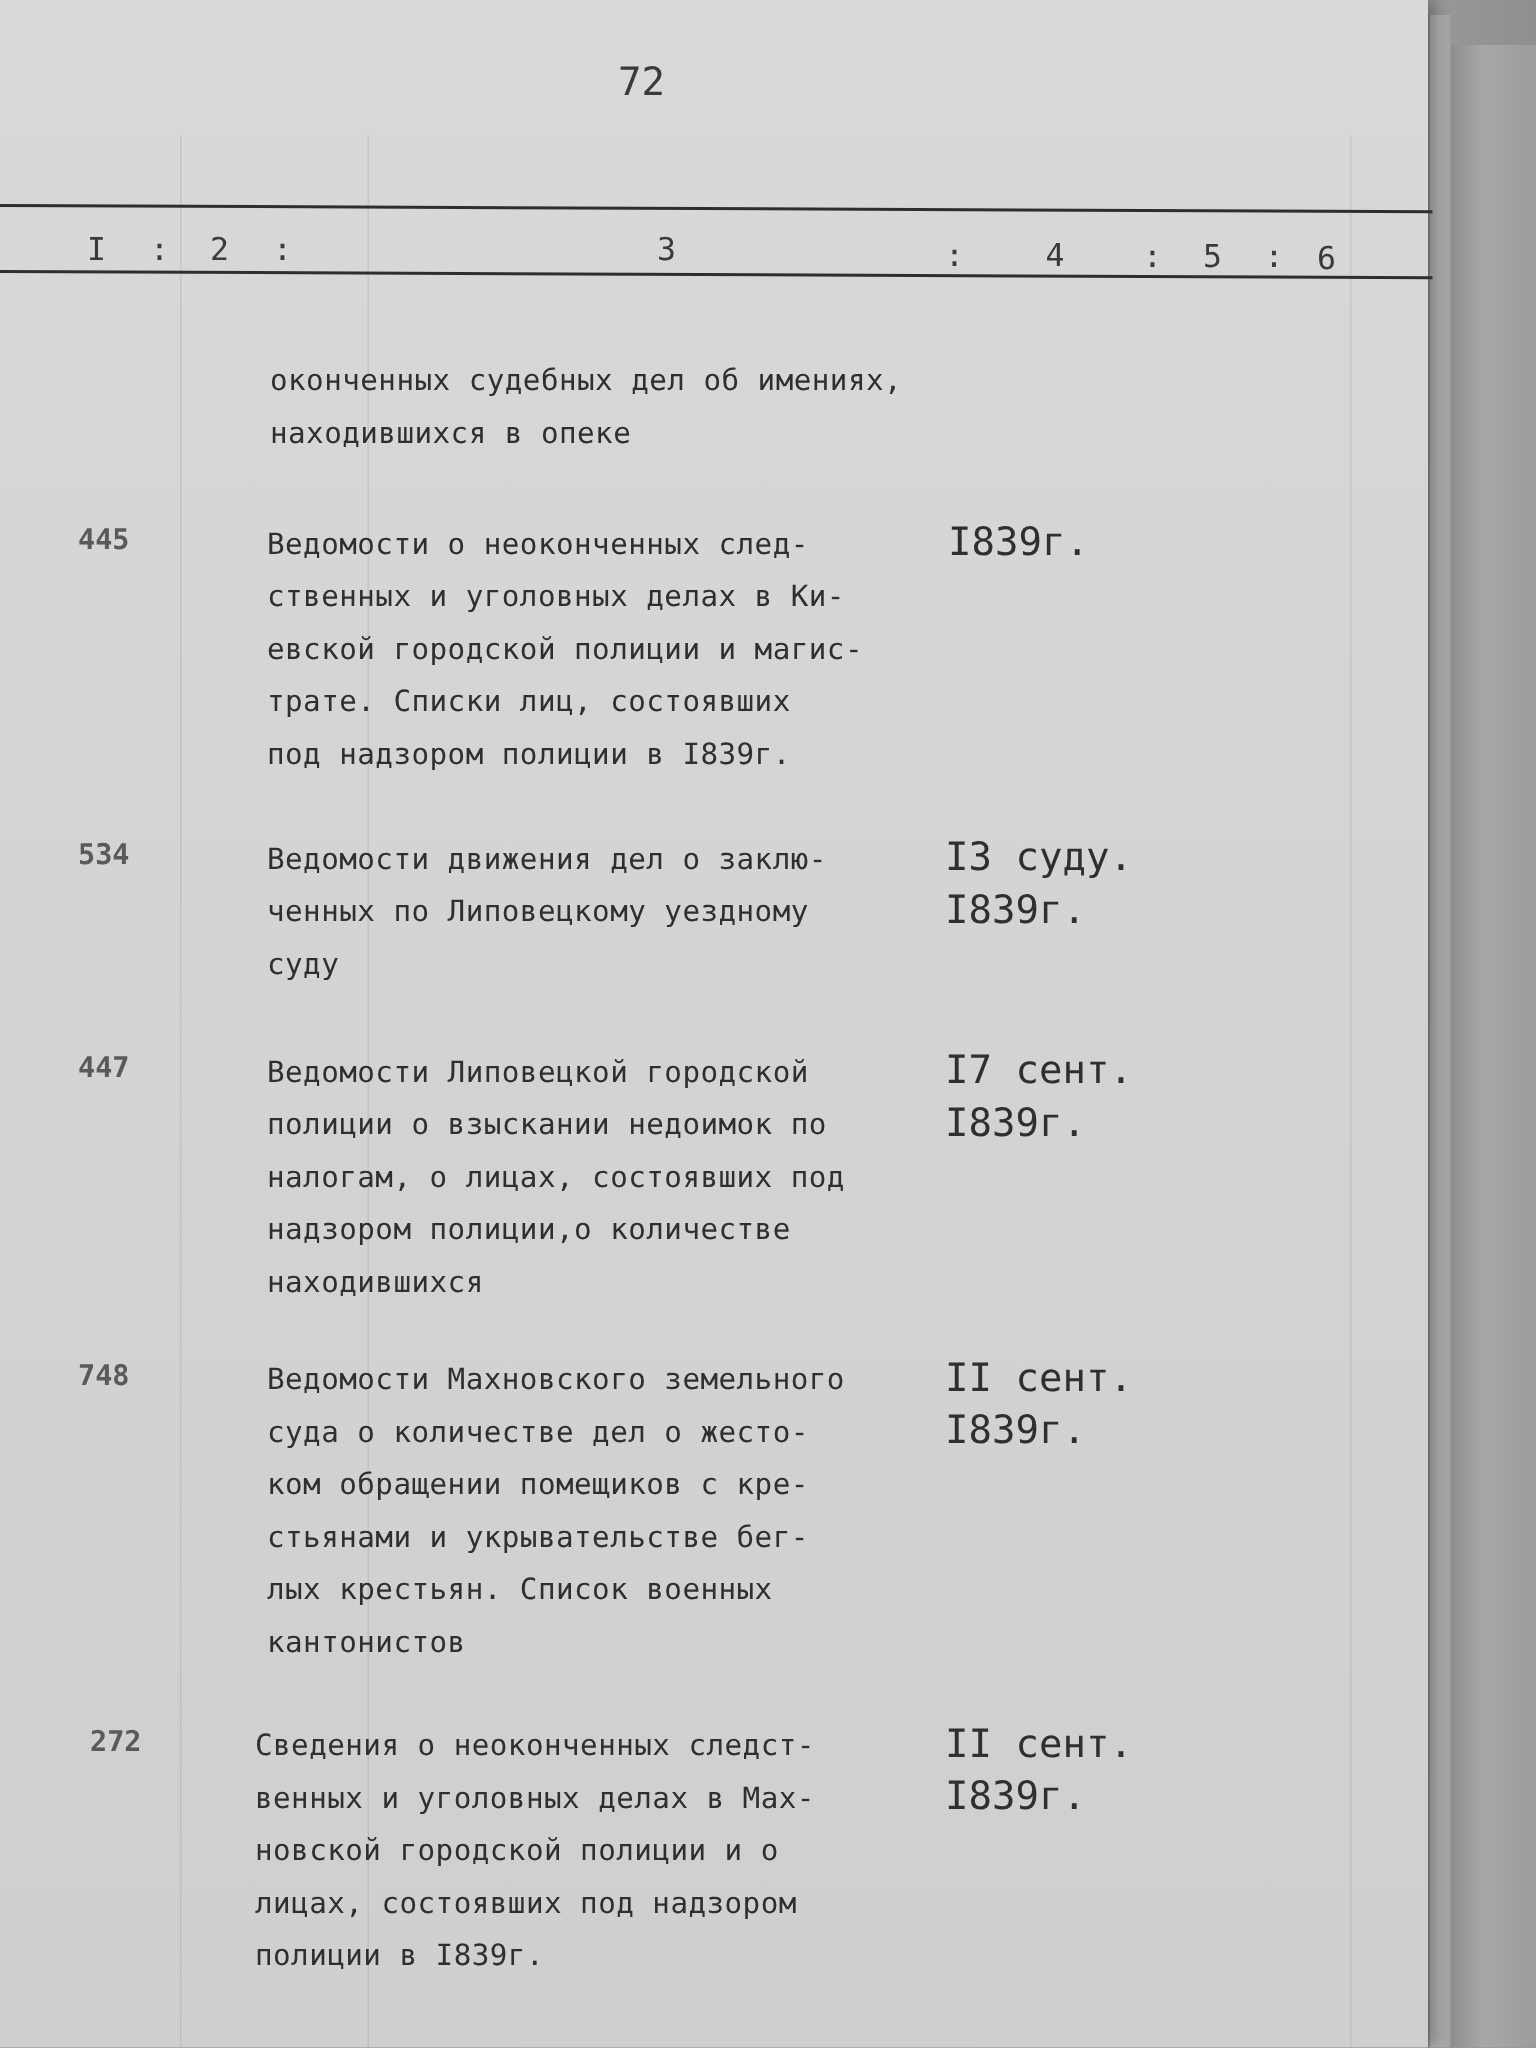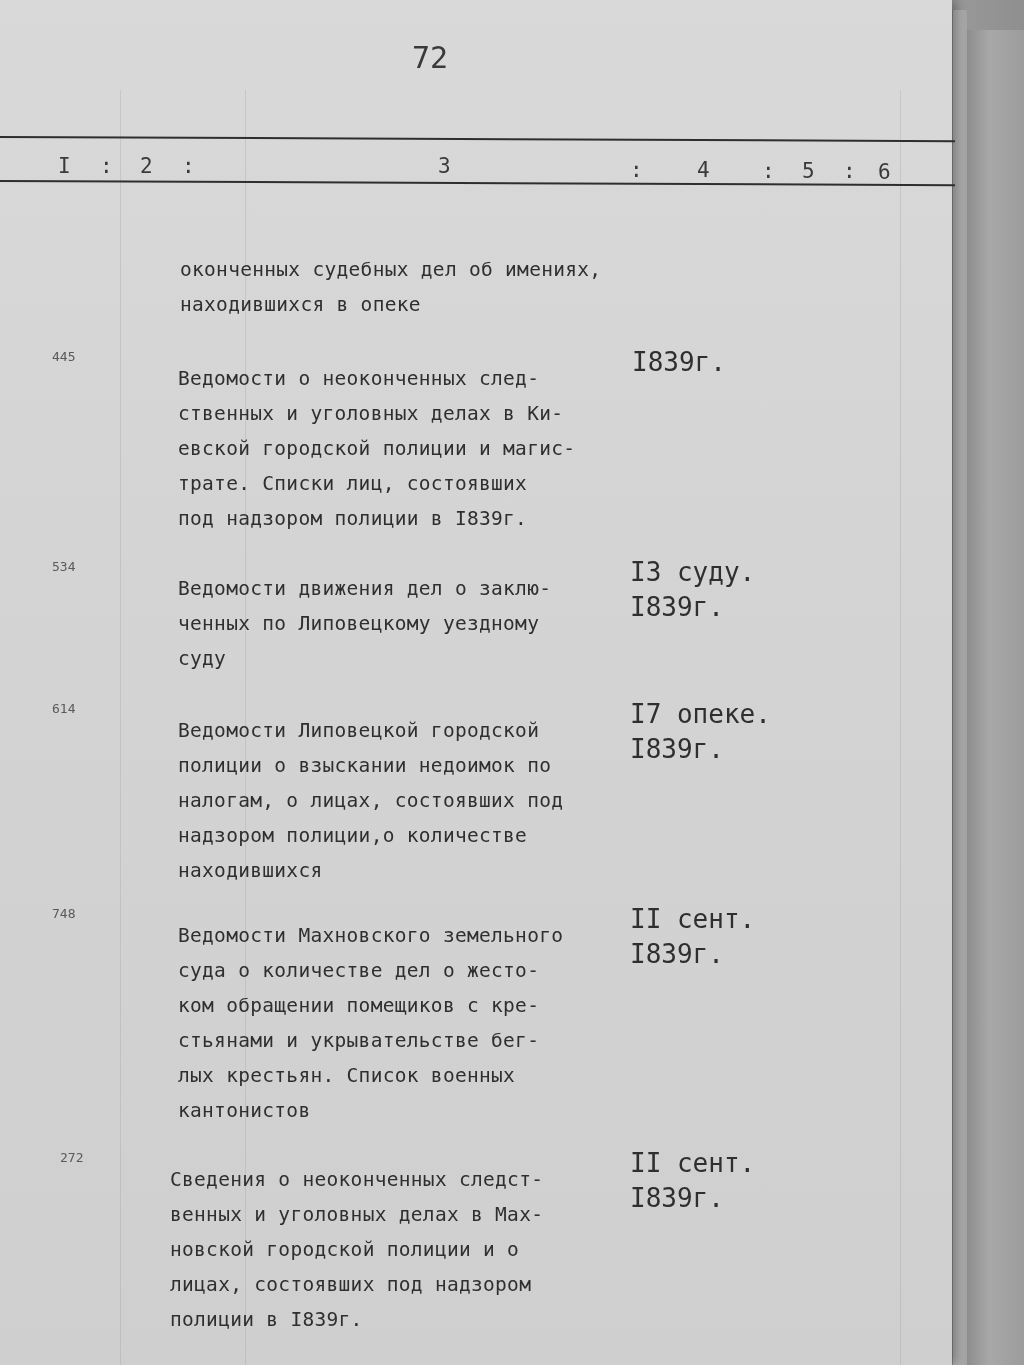--- a/index.html
+++ b/index.html
@@ -42,21 +42,21 @@
       left: 966px;
       top: 30px;
       width: 58px;
       height: 1335px;
       background: linear-gradient(90deg, #8c8c8c, #a8a8a8 40%, #9c9c9c);
     }
     .page-number {
       position: absolute;
       left: 412px;
       top: 40px;
-      font-size: 30px;
+      font-size: 26px;
       color: #3a3a3a;
     }
     .rule {
       position: absolute;
       left: 0;
       height: 2px;
       background: #2e2e2e;
       width: 955px;
     }
     .rule.top { top: 136px; transform: rotate(0.25deg); transform-origin: left; }
@@ -68,33 +68,33 @@
       color: #3a3a3a;
     }
     .entry {
       position: absolute;
       left: 0;
       width: 952px;
     }
     .entry-num {
       position: absolute;
       left: 52px;
-      font-size: 13px;
+      font-size: 19px;
       color: #5a5a5a;
+      font-weight: bold;
     }
     .entry-text {
       position: absolute;
       left: 178px;
       width: 460px;
       font-size: 19.5px;
       line-height: 35px;
       color: #2f2f2f;
       letter-spacing: 0.3px;
       white-space: pre;
-      margin-top: 16px;
     }
     .entry-date {
       position: absolute;
       left: 630px;
       width: 130px;
       font-size: 26px;
       line-height: 35px;
       color: #2f2f2f;
       white-space: pre;
     }
@@ -154,27 +154,27 @@
   <div class="entry" style="top:555px">
     <div class="entry-num" style="top:4px">534</div>
     <div class="entry-text">Ведомости движения дел о заклю-
 ченных по Липовецкому уездному
 суду</div>
     <div class="entry-date">I3 суду.
 I839г.</div>
   </div>
 
   <div class="entry" style="top:697px">
-    <div class="entry-num" style="top:4px">614</div>
+    <div class="entry-num" style="top:4px">447</div>
     <div class="entry-text">Ведомости Липовецкой городской
 полиции о взыскании недоимок по
 налогам, о лицах, состоявших под
 надзором полиции,о количестве
 находившихся</div>
-    <div class="entry-date">I7 опеке.
+    <div class="entry-date">I7 сент.
 I839г.</div>
   </div>
 
   <div class="entry" style="top:902px">
     <div class="entry-num" style="top:4px">748</div>
     <div class="entry-text" style="width:470px">Ведомости Махновского земельного
 суда о количестве дел о жесто-
 ком обращении помещиков с кре-
 стьянами и укрывательстве бег-
 лых крестьян. Список военных

